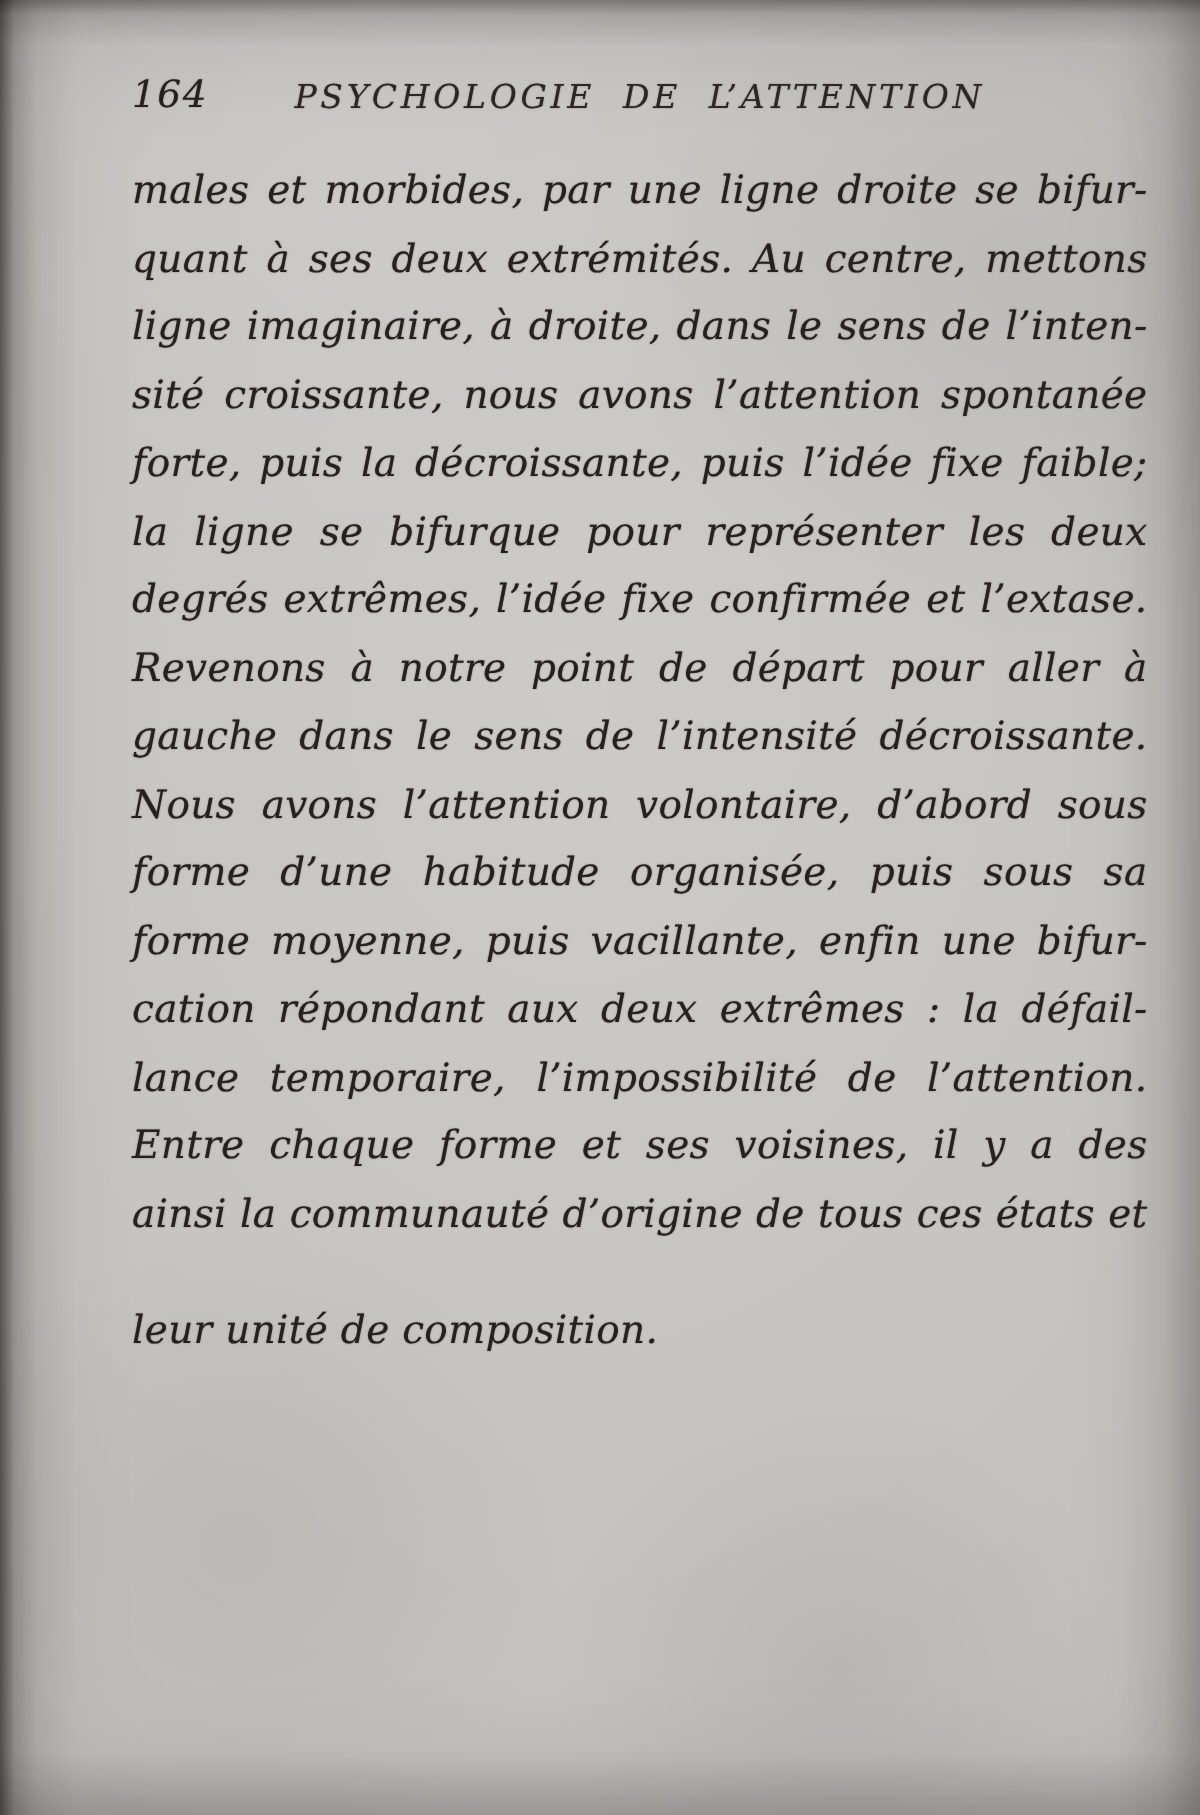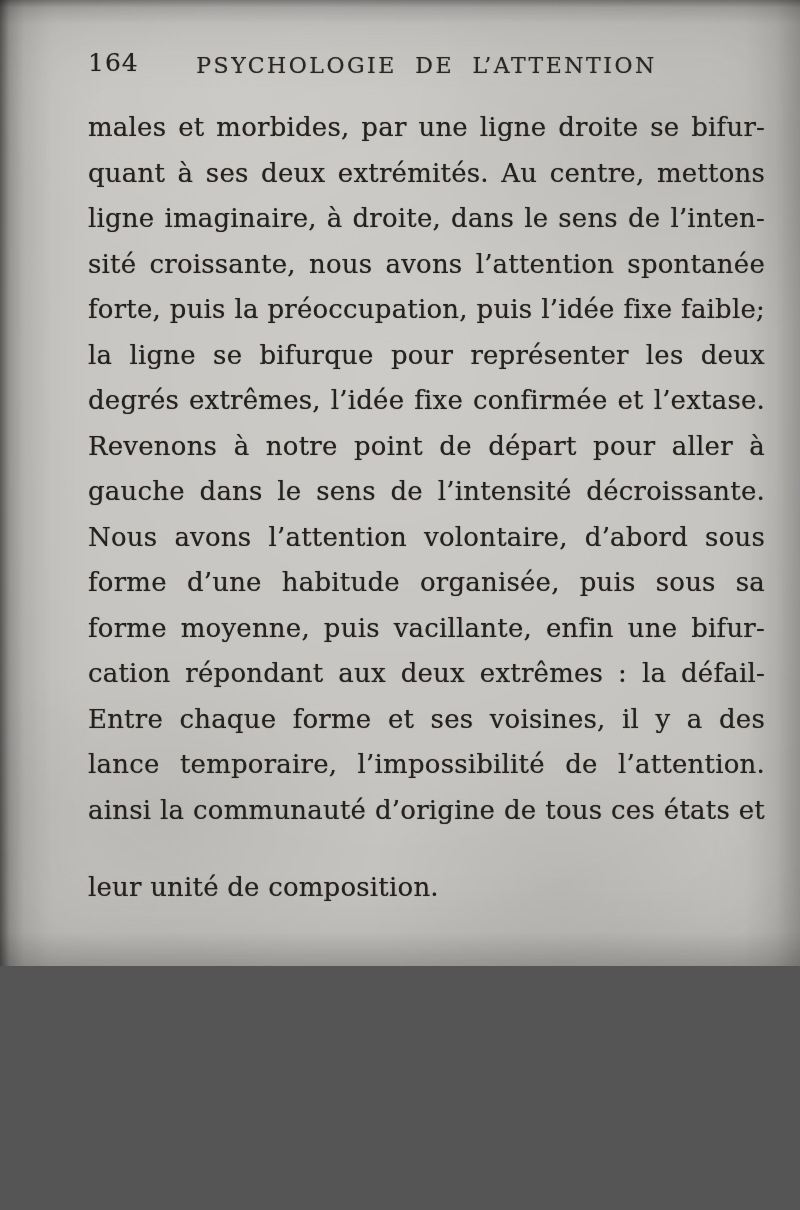--- a/index.html
+++ b/index.html
@@ -3,30 +3,31 @@
 <meta charset="utf-8">
 <style>
   html, body {
     margin: 0;
     padding: 0;
     background: #555;
   }
   .scan-page {
     position: relative;
     width: 800px;
-    height: 966px;
+    height: 1210px;
     overflow: hidden;
     background-color: #c3c1bd;
     background-image:
       radial-gradient(140% 120% at 48% 38%, rgba(255,255,255,0.16) 0%, rgba(255,255,255,0.0) 55%, rgba(0,0,0,0.10) 100%),
       linear-gradient(90deg, rgba(0,0,0,0.55) 0%, rgba(0,0,0,0.20) 1.2%, rgba(0,0,0,0.06) 3%, rgba(0,0,0,0) 6.5%, rgba(0,0,0,0) 93%, rgba(0,0,0,0.05) 97%, rgba(0,0,0,0.18) 100%),
       linear-gradient(180deg, rgba(0,0,0,0.38) 0%, rgba(0,0,0,0.12) 0.8%, rgba(0,0,0,0) 2.5%, rgba(0,0,0,0) 96.5%, rgba(0,0,0,0.14) 100%);
     box-shadow: inset 0 0 90px rgba(0,0,0,0.18);
     font-family: "DejaVu Serif", "Liberation Serif", serif;
     color: #25221e;
+    font-style: italic;
   }
   
   .scan-page::before {
     content: "";
     position: absolute;
     inset: 0;
     pointer-events: none;
     background-image:
       radial-gradient(40% 25% at 20% 85%, rgba(0,0,0,0.05), rgba(0,0,0,0) 70%),
       radial-gradient(50% 30% at 85% 15%, rgba(0,0,0,0.05), rgba(0,0,0,0) 70%),
@@ -86,29 +87,29 @@
     <div class="head-row">
       <span class="page-number">164</span>
       <div class="running-head">PSYCHOLOGIE DE L’ATTENTION</div>
     </div>
 
     <div class="body-text">
       <div class="line">males et morbides, par une ligne droite se bifur-</div>
       <div class="line">quant à ses deux extrémités. Au centre, mettons</div>
       <div class="line">ligne imaginaire, à droite, dans le sens de l’inten-</div>
       <div class="line">sité croissante, nous avons l’attention spontanée</div>
-      <div class="line">forte, puis la préoccupation, puis l’idée fixe faible;</div>
+      <div class="line">forte, puis la décroissante, puis l’idée fixe faible;</div>
       <div class="line">la ligne se bifurque pour représenter les deux</div>
       <div class="line">degrés extrêmes, l’idée fixe confirmée et l’extase.</div>
       <div class="line">Revenons à notre point de départ pour aller à</div>
       <div class="line">gauche dans le sens de l’intensité décroissante.</div>
       <div class="line">Nous avons l’attention volontaire, d’abord sous</div>
       <div class="line">forme d’une habitude organisée, puis sous sa</div>
       <div class="line">forme moyenne, puis vacillante, enfin une bifur-</div>
       <div class="line">cation répondant aux deux extrêmes : la défail-</div>
+      <div class="line">lance temporaire, l’impossibilité de l’attention.</div>
       <div class="line">Entre chaque forme et ses voisines, il y a des</div>
-      <div class="line">lance temporaire, l’impossibilité de l’attention.</div>
       <div class="line">ainsi la communauté d’origine de tous ces états et</div>
       <div class="line last">leur unité de composition.</div>
     </div>
 
   </div>
 </div>
 
 </body></html>

